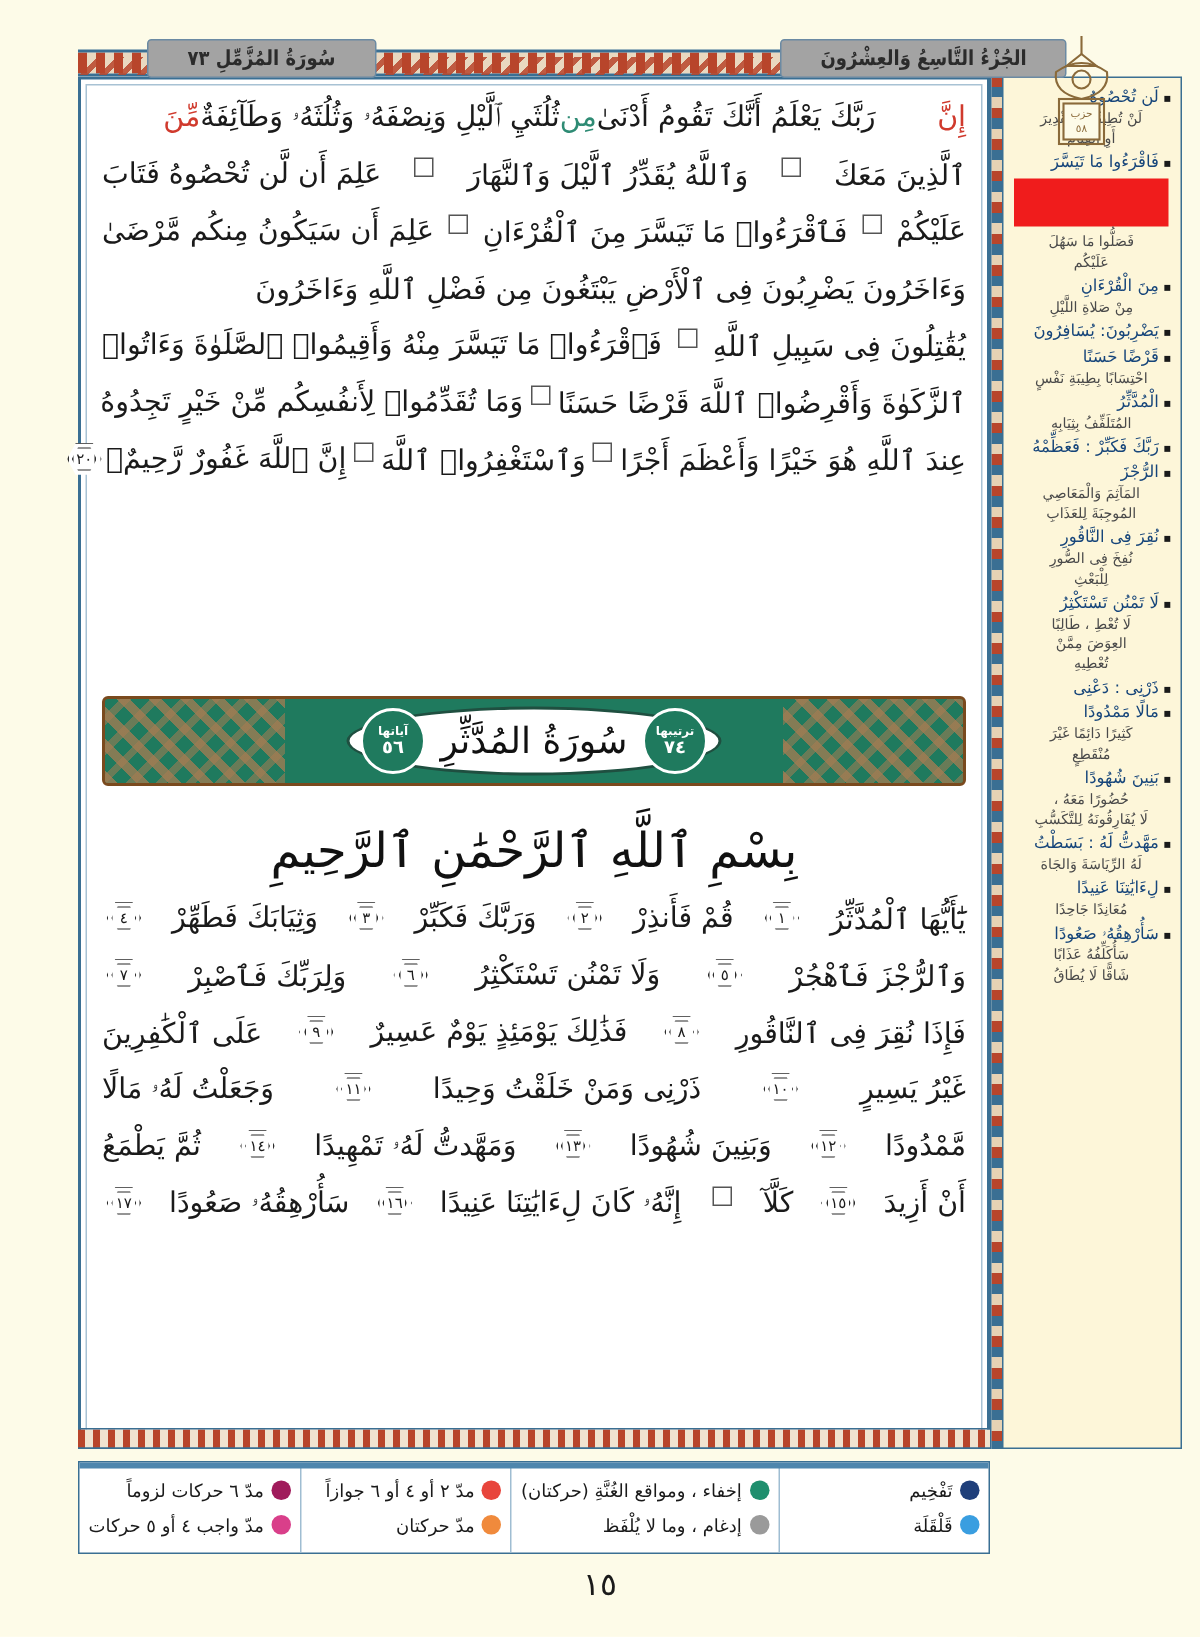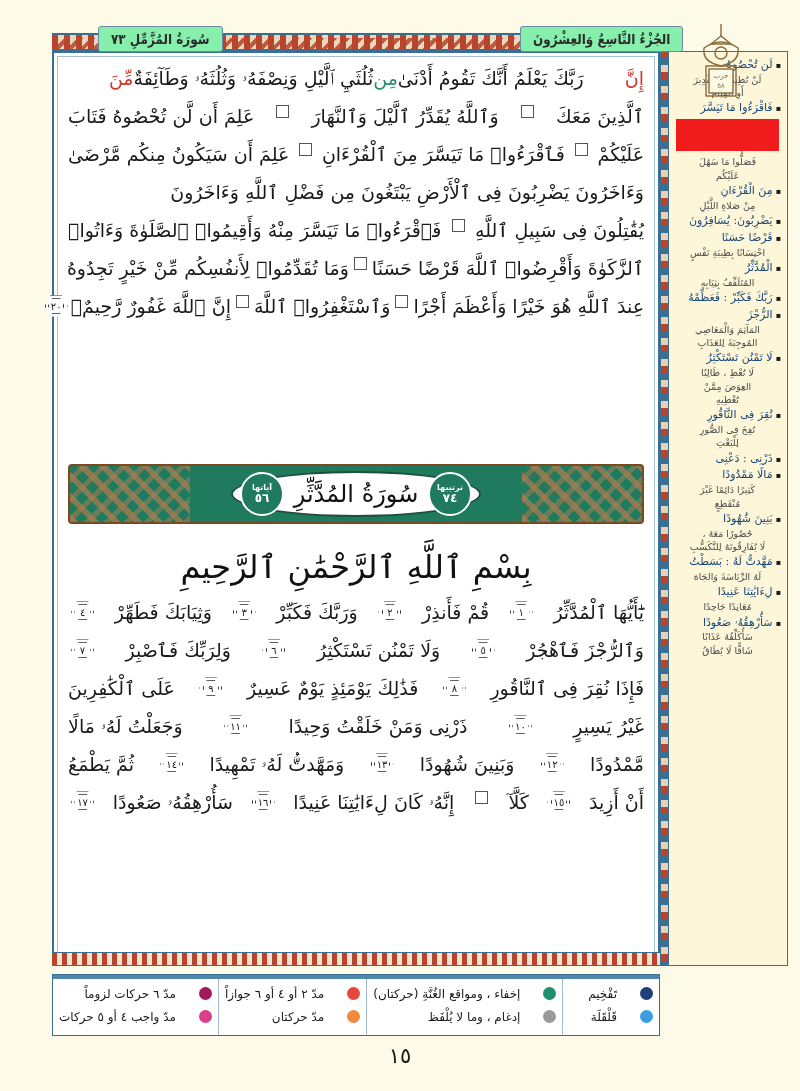--- a/index.html
+++ b/index.html
@@ -30,25 +30,25 @@
   .hdr-ornament-band::before {
     content:"";
     position:absolute; left:0; right:0; top:3px; height:12px;
     background:
       repeating-linear-gradient(135deg,
         rgba(184,69,43,.85) 0 4px, rgba(233,216,192,.0) 4px 9px);
   }
   .hdr-cartouche {
     position: absolute;
     top: 26px; height: 26px;
-    background: #86efac;
+    background: #a3a3a3;
     border: 1.5px solid #6b8aa3;
     border-radius: 3px;
     display: flex; align-items: center; justify-content: center;
-    padding: 0 12px;
+    padding: 0 26px;
     z-index: 4;
   }
   .hdr-cartouche span {
     font-family: "DejaVu Sans", sans-serif;
     font-size: 12px; color: #2b2b2b;
     white-space: nowrap; direction: rtl;
     font-weight: 600;
     transform: scaleY(1.15);
   }
   #surah-cartouche { left: 98px; }
@@ -252,21 +252,21 @@
   }
   .legend-col {
     flex: 1;
     padding: 7px 6px 0 6px;
     border-left: 1px solid #9fbdd2;
     direction: rtl;
   }
   .legend-col:last-child { border-left: none; }
   .legend-row {
     display: flex; align-items: center;
-    gap: 23px;
+    gap: 5px;
     height: 23px;
     direction: rtl;
   }
   .dot {
     width: 13px; height: 13px; border-radius: 50%;
     flex: none;
   }
   .legend-row span {
     font-size: 12px; color: #1a1a1a; direction: rtl;
     white-space: nowrap;
@@ -519,31 +519,31 @@
       </div>
       <div class="gloss">
         <div class="gloss-head">رَبَّكَ فَكَبِّرْ : فَعَظِّمْهُ</div>
       </div>
       <div class="gloss">
         <div class="gloss-head">الرُّجْزَ</div>
         <div class="gloss-body">المَآثِمَ وَالْمَعَاصِي</div>
         <div class="gloss-body">المُوجِبَةَ لِلعَذَابِ</div>
       </div>
       <div class="gloss">
+        <div class="gloss-head">نُقِرَ فِى النَّاقُورِ</div>
+        <div class="gloss-body">نُفِخَ فِى الصُّورِ</div>
+        <div class="gloss-body">لِلْبَعْثِ</div>
+      </div>
+      <div class="gloss">
         <div class="gloss-head">لَا تَمْنُن تَسْتَكْثِرُ</div>
         <div class="gloss-body">لَا تُعْطِ ، طَالِبًا</div>
         <div class="gloss-body">العِوَضَ مِمَّنْ</div>
         <div class="gloss-body">تُعْطِيهِ</div>
       </div>
       <div class="gloss">
-        <div class="gloss-head">نُقِرَ فِى النَّاقُورِ</div>
-        <div class="gloss-body">نُفِخَ فِى الصُّورِ</div>
-        <div class="gloss-body">لِلْبَعْثِ</div>
-      </div>
-      <div class="gloss">
         <div class="gloss-head">ذَرْنِى : دَعْنِى</div>
       </div>
       <div class="gloss">
         <div class="gloss-head">مَالًا مَمْدُودًا</div>
         <div class="gloss-body">كَثِيرًا دَائِمًا غَيْرَ</div>
         <div class="gloss-body">مُنْقَطِعٍ</div>
       </div>
       <div class="gloss">
         <div class="gloss-head">بَنِينَ شُهُودًا</div>
         <div class="gloss-body">حُضُورًا مَعَهُ ،</div>

